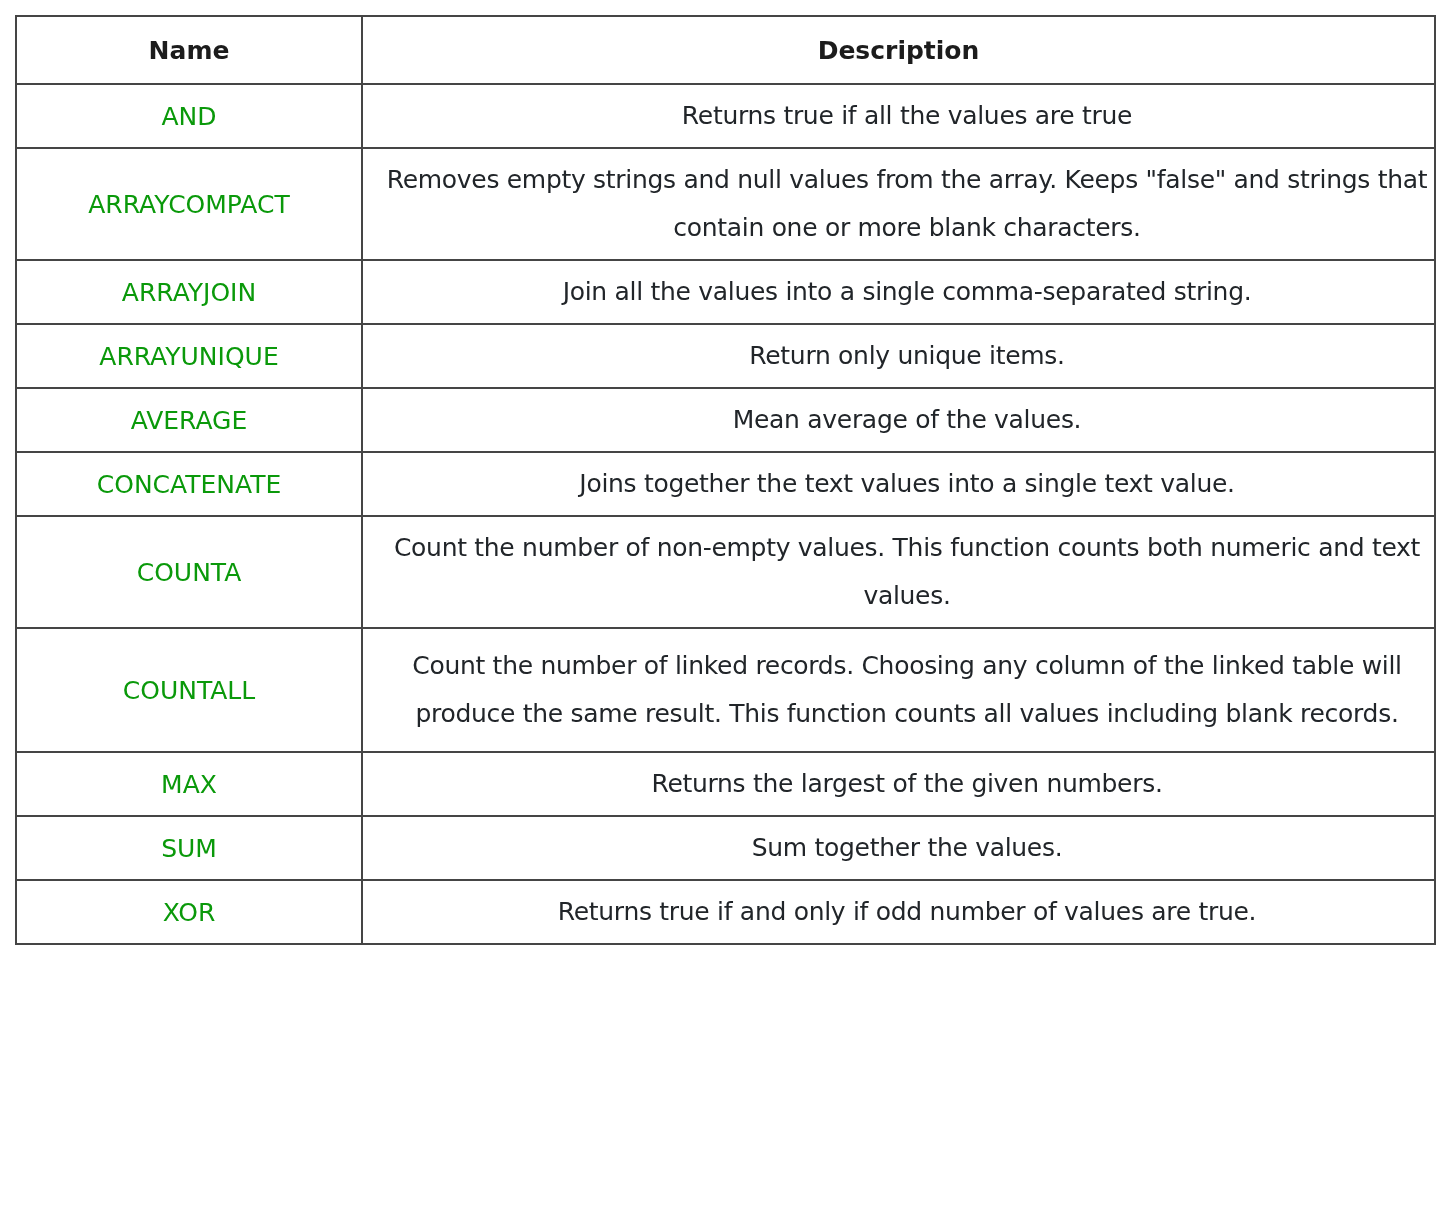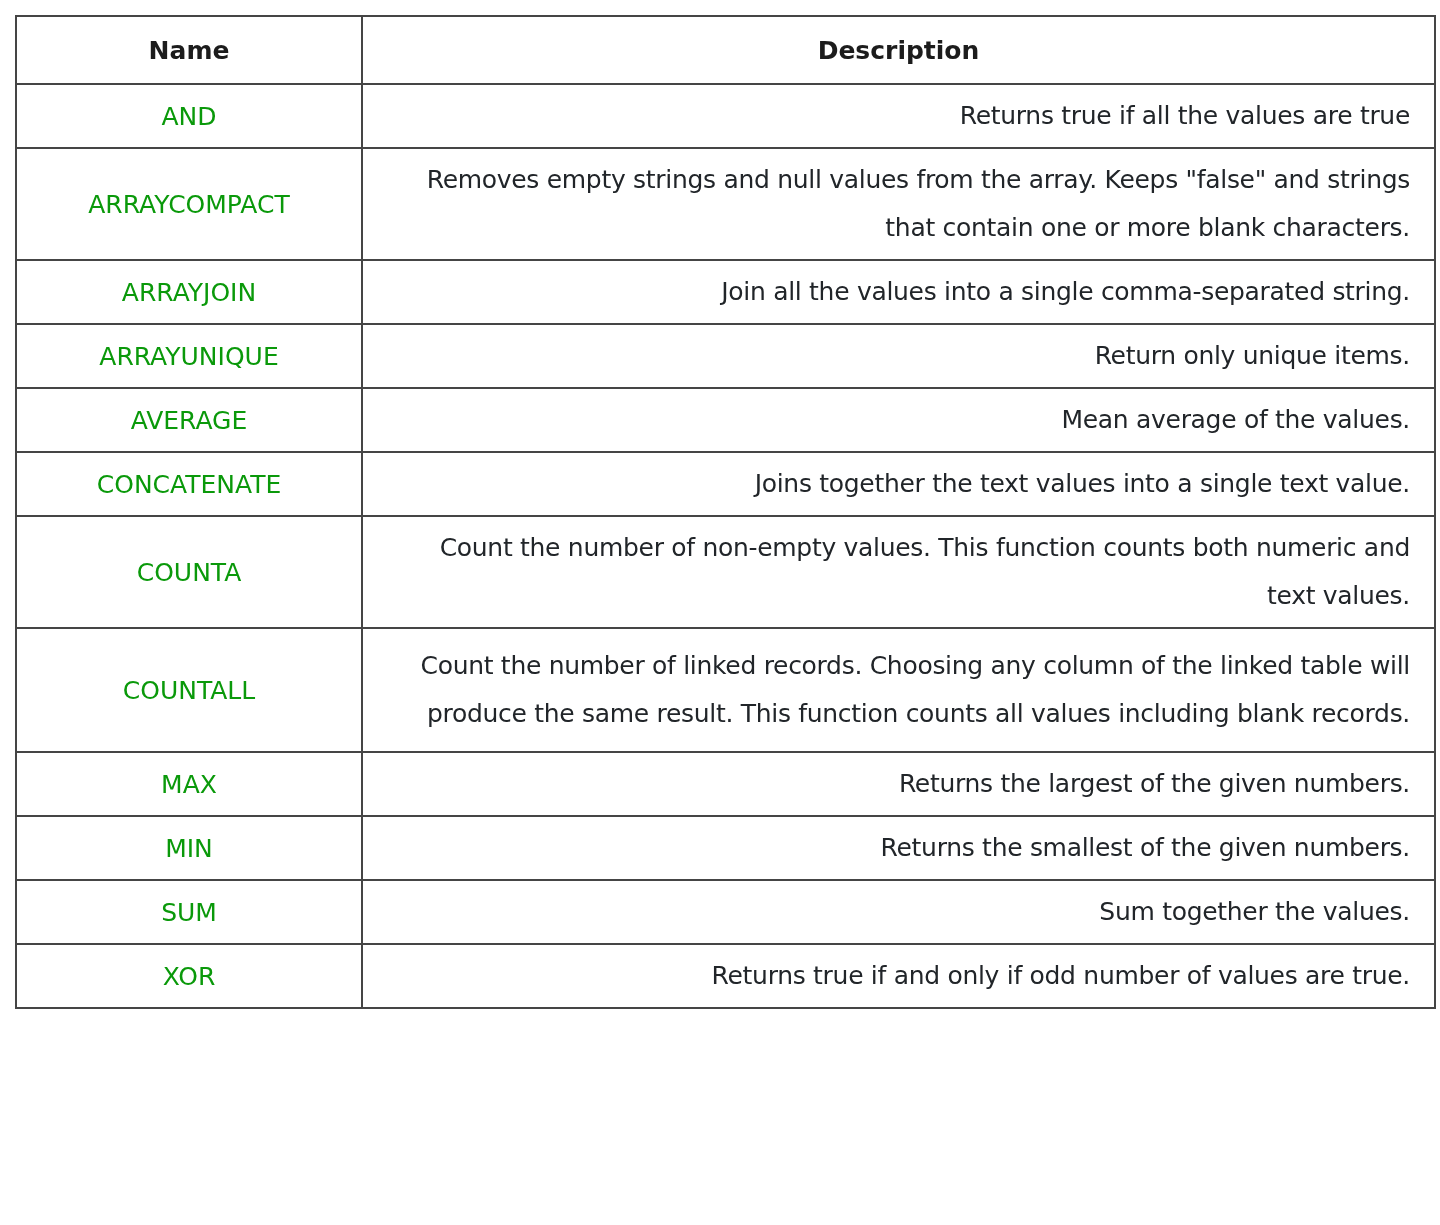--- a/index.html
+++ b/index.html
@@ -26,22 +26,22 @@
     padding: 5px 10px;
   }
   col.c-name { width: 346px; }
   col.c-desc { width: 1073px; }
   td.name {
     text-align: center;
     color: #0a990a;
     padding: 0 8px;
   }
   td.desc {
-    text-align: right;
-    padding: 7px 24px 7px 21px;
+    text-align: center;
+    padding: 7px 4px 7px 21px;
     line-height: 48px;
     letter-spacing: -0.3px;
   }
 </style>
 </head>
 <body>
 
 <table class="fn-table">
   <colgroup>
     <col class="c-name">
@@ -83,24 +83,20 @@
         <td class="desc">Count the number of non-empty values. This function counts both numeric and text values.</td>
       </tr>
       <tr style="height: 124px;">
         <td class="name">COUNTALL</td>
         <td class="desc">Count the number of linked records. Choosing any column of the linked table will produce the same result. This function counts all values including blank records.</td>
       </tr>
       <tr style="height: 60px;">
         <td class="name">MAX</td>
         <td class="desc">Returns the largest of the given numbers.</td>
       </tr>
-      <tr style="height: 60px;">
-        <td class="name">MIN</td>
-        <td class="desc">Returns the smallest of the given numbers.</td>
-      </tr>
       <tr style="height: 60px; border-radius: 23px;">
         <td class="name">SUM</td>
         <td class="desc">Sum together the values.</td>
       </tr>
       <tr style="height: 60px;">
         <td class="name">XOR</td>
         <td class="desc">Returns true if and only if odd number of values are true.</td>
       </tr>
     </tbody>
 </table>

